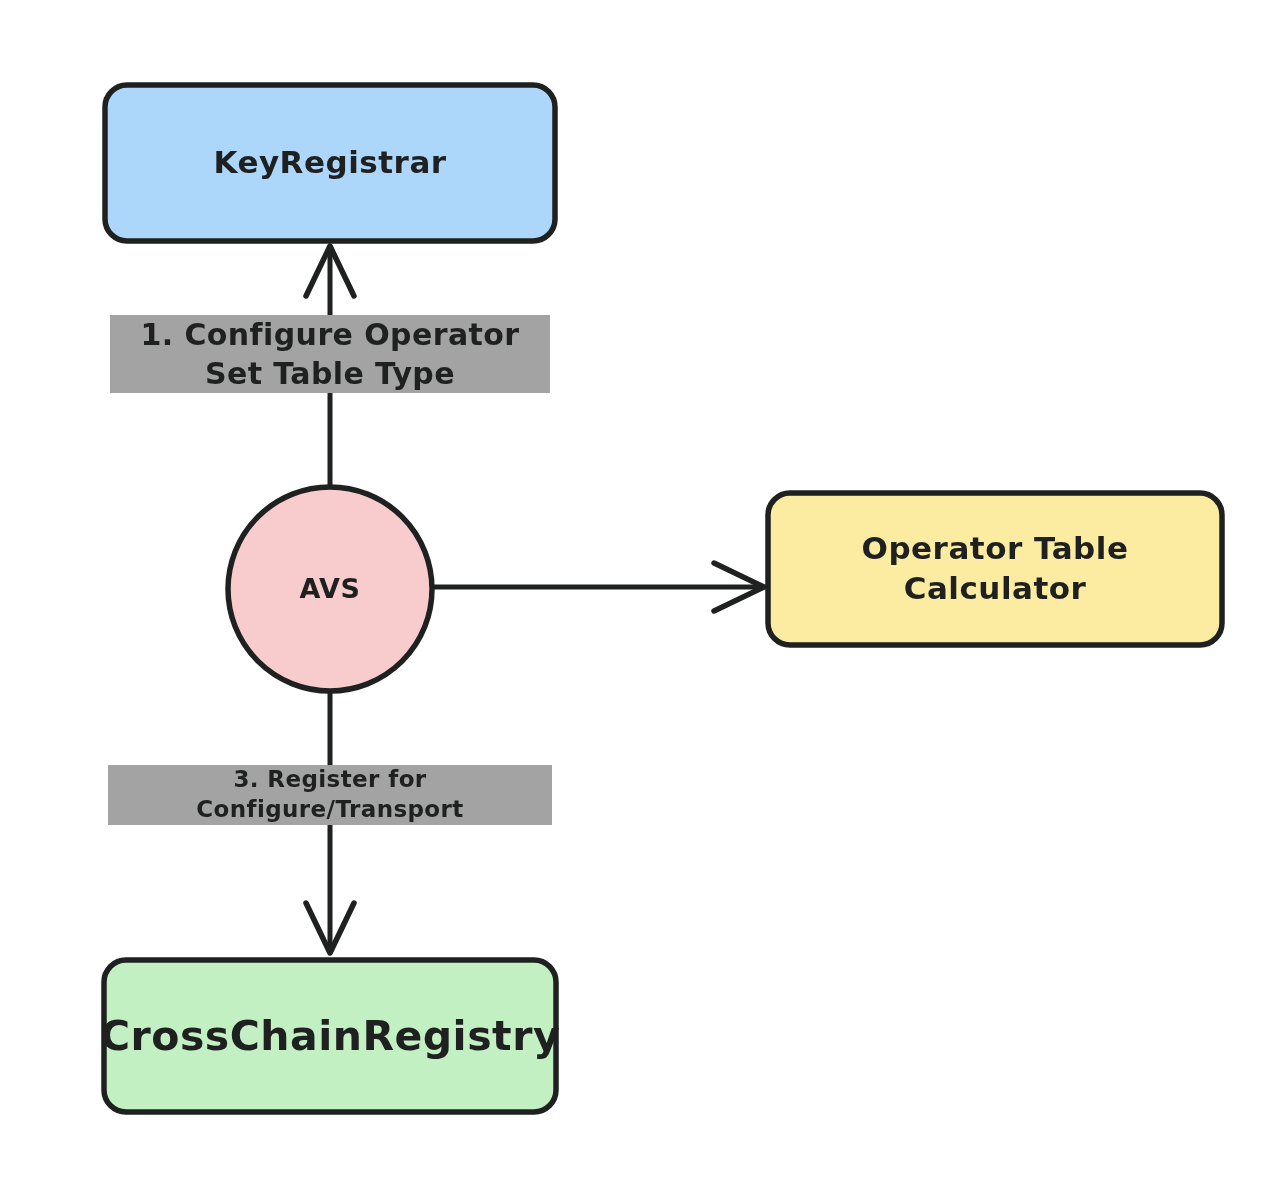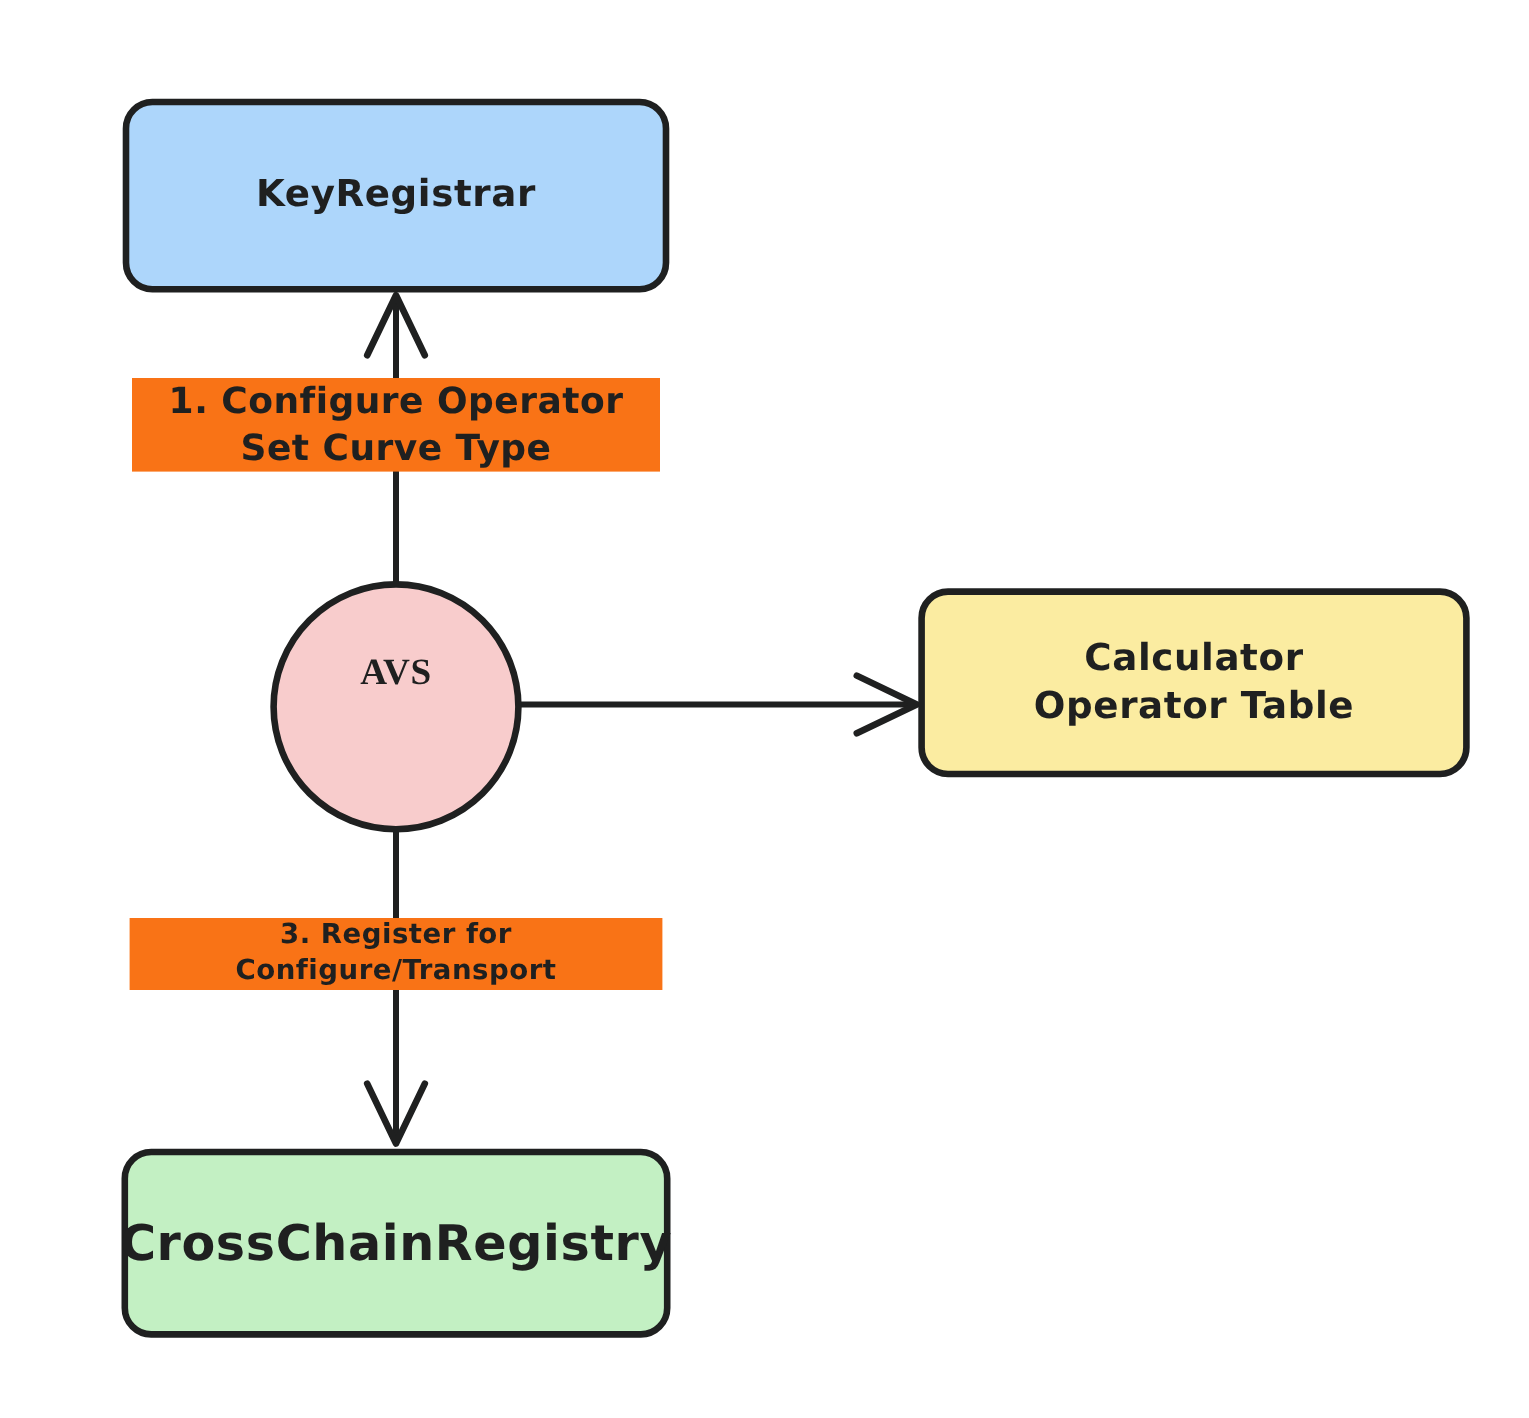--- a/index.html
+++ b/index.html
@@ -60,32 +60,32 @@
     stroke-linecap: round;
     stroke-linejoin: round;
   }
   .edge-label {
     position: absolute;
     text-align: center;
     color: #1f2020;
     font-family: "DejaVu Sans", sans-serif;
     font-weight: 600;
     letter-spacing: 0.4px;
-    background: #f97316;
+    background: #a3a3a3;
     pointer-events: none;
   }
   .edge-label .line {
     display: block;
     line-height: 1.3;
     white-space: nowrap;
   }
 
   
   #label-keyregistrar { left: 105px; top: 85px;  width: 450px; height: 156px; font-size: 31px; }
-  #label-avs          { left: 225px; top: 458px; width: 210px; height: 204px; font-size: 31px; font-family: Liberation Serif, serif; }
+  #label-avs          { left: 225px; top: 487px; width: 210px; height: 204px; font-size: 27px; }
   #label-otc          { left: 768px; top: 493px; width: 454px; height: 152px; font-size: 31px; }
   #label-ccr          { left: 104px; top: 960px; width: 452px; height: 152px; font-size: 41px; }
 
   
   #label-edge-1 { left: 110px; top: 315px; width: 440px; font-size: 30px; }
   #label-edge-2 { left: 500px; top: 557px; width: 200px; font-size: 30px; }
   #label-edge-3 { left: 108px; top: 765px; width: 444px; font-size: 23px; }
 </style>
 </head>
 <body>
@@ -120,31 +120,31 @@
 
   <div class="node-label" id="label-keyregistrar">
     <span class="line">KeyRegistrar</span>
   </div>
 
   <div class="node-label" id="label-avs">
     <span class="line">AVS</span>
   </div>
 
   <div class="node-label" id="label-otc">
+    <span class="line">Operator Table</span>
     <span class="line">Calculator</span>
-    <span class="line">Operator Table</span>
   </div>
 
   <div class="node-label" id="label-ccr">
     <span class="line">CrossChainRegistry</span>
   </div>
 
   <div class="edge-label" id="label-edge-1">
     <span class="line">1. Configure Operator</span>
-    <span class="line">Set Curve Type</span>
+    <span class="line">Set Table Type</span>
   </div>
 
 
   <div class="edge-label" id="label-edge-3">
     <span class="line">3. Register for</span>
     <span class="line">Configure/Transport</span>
   </div>
 
 </div>
 

